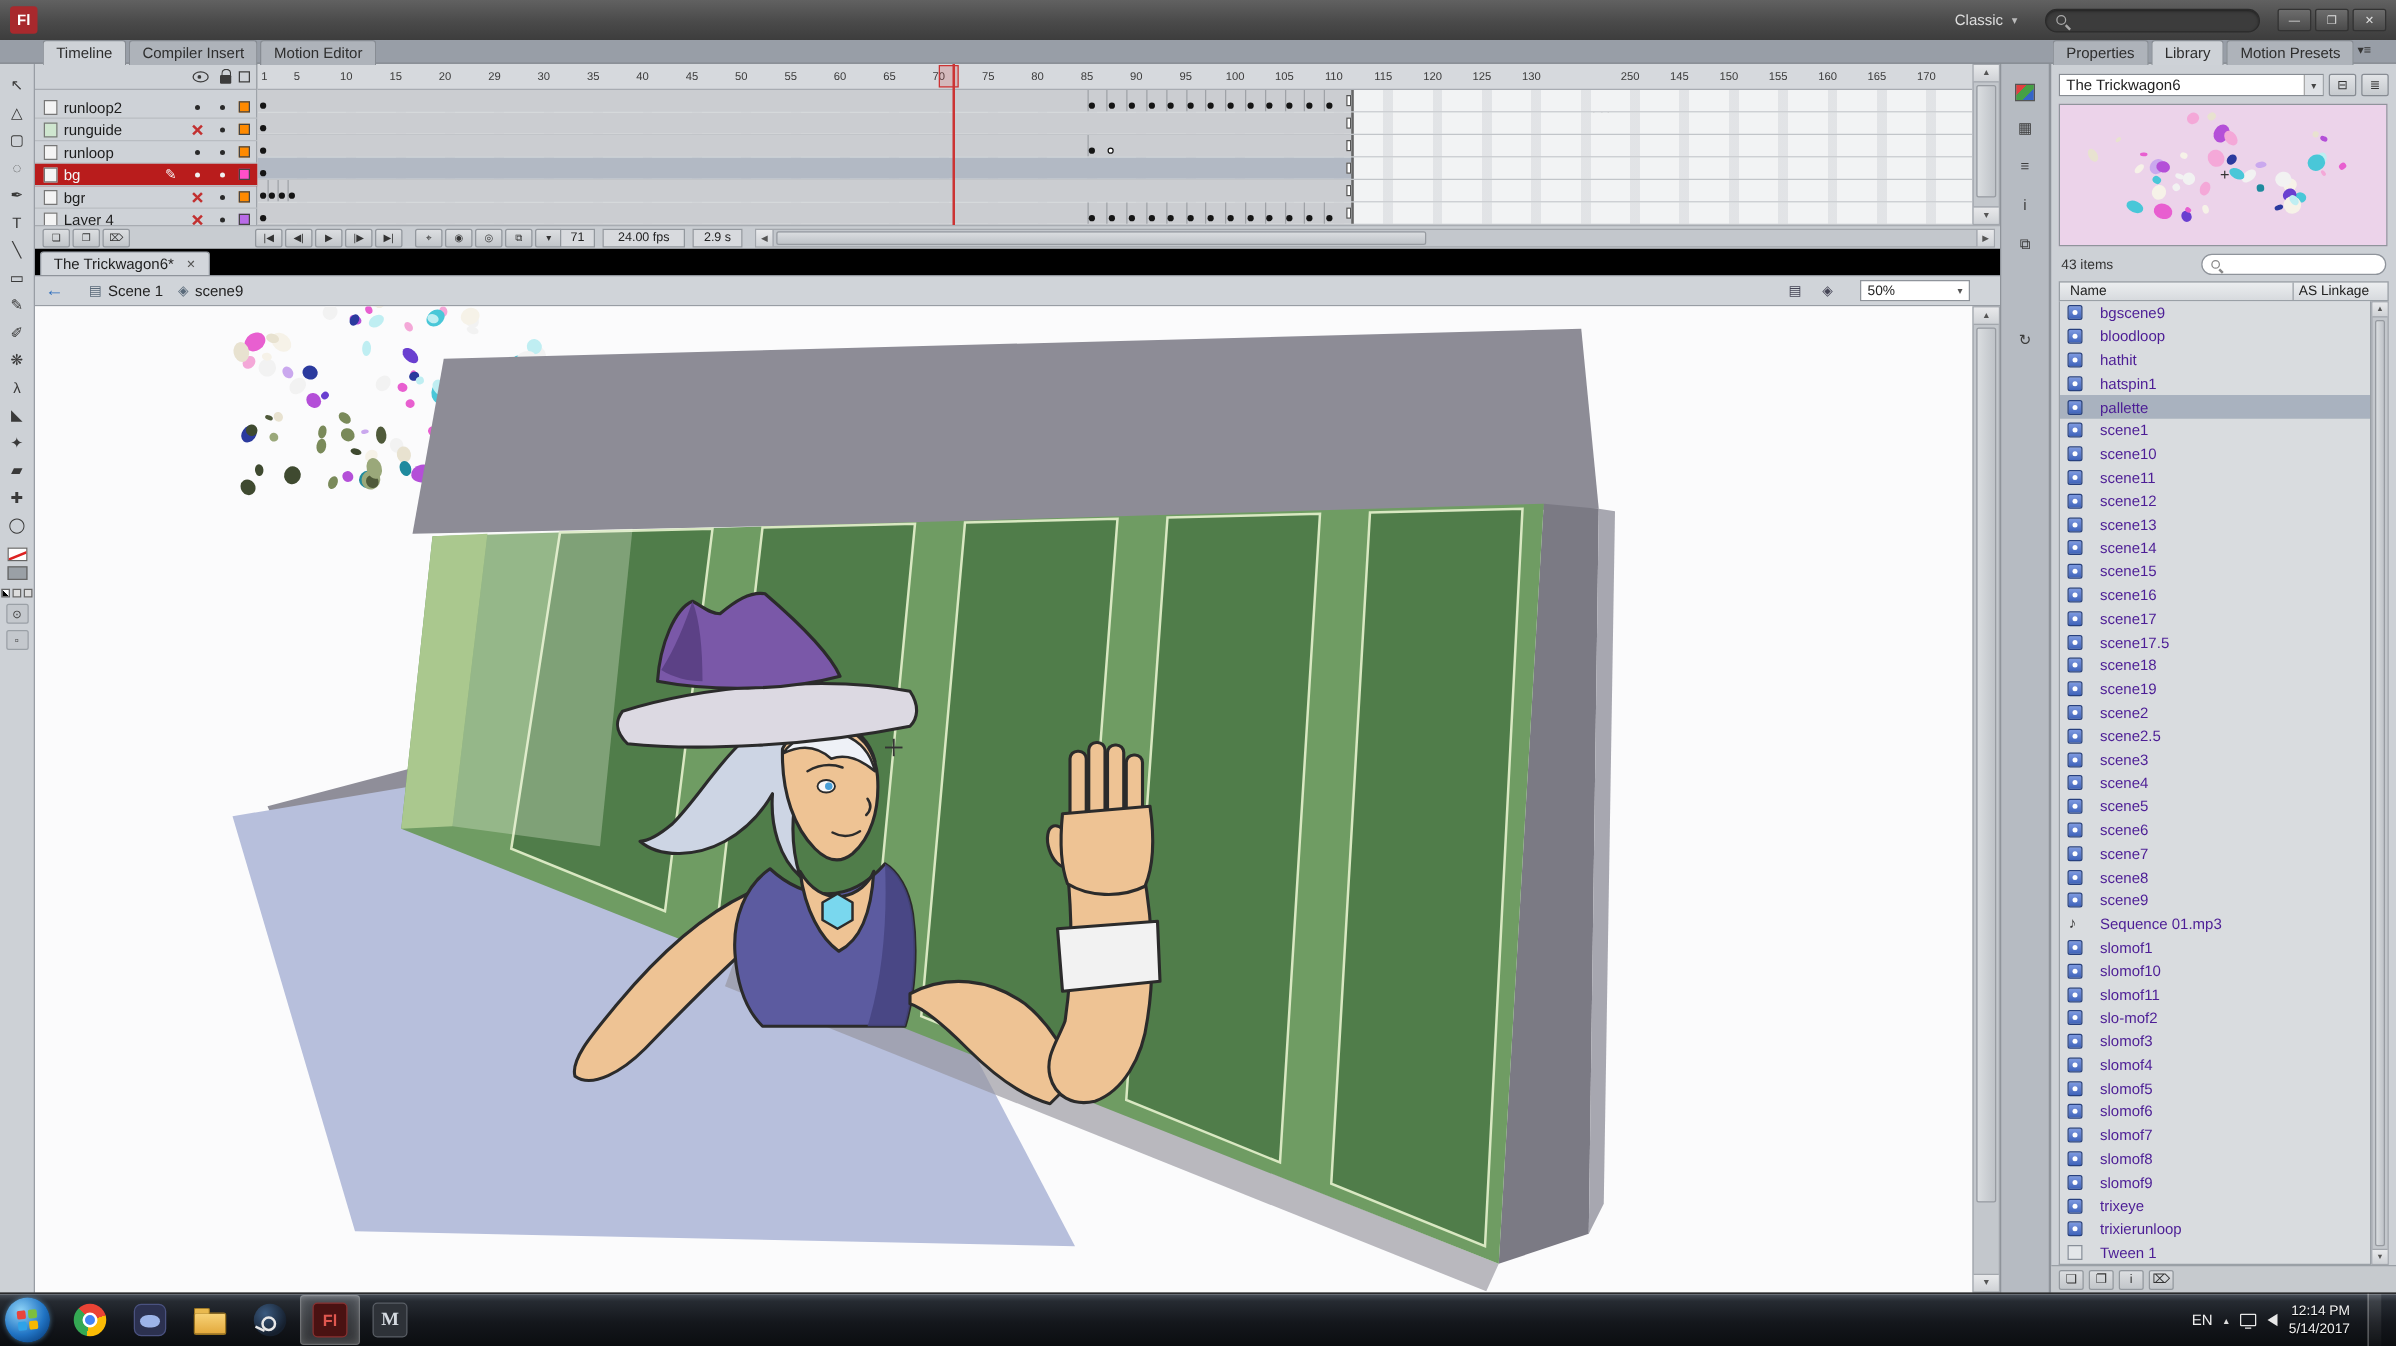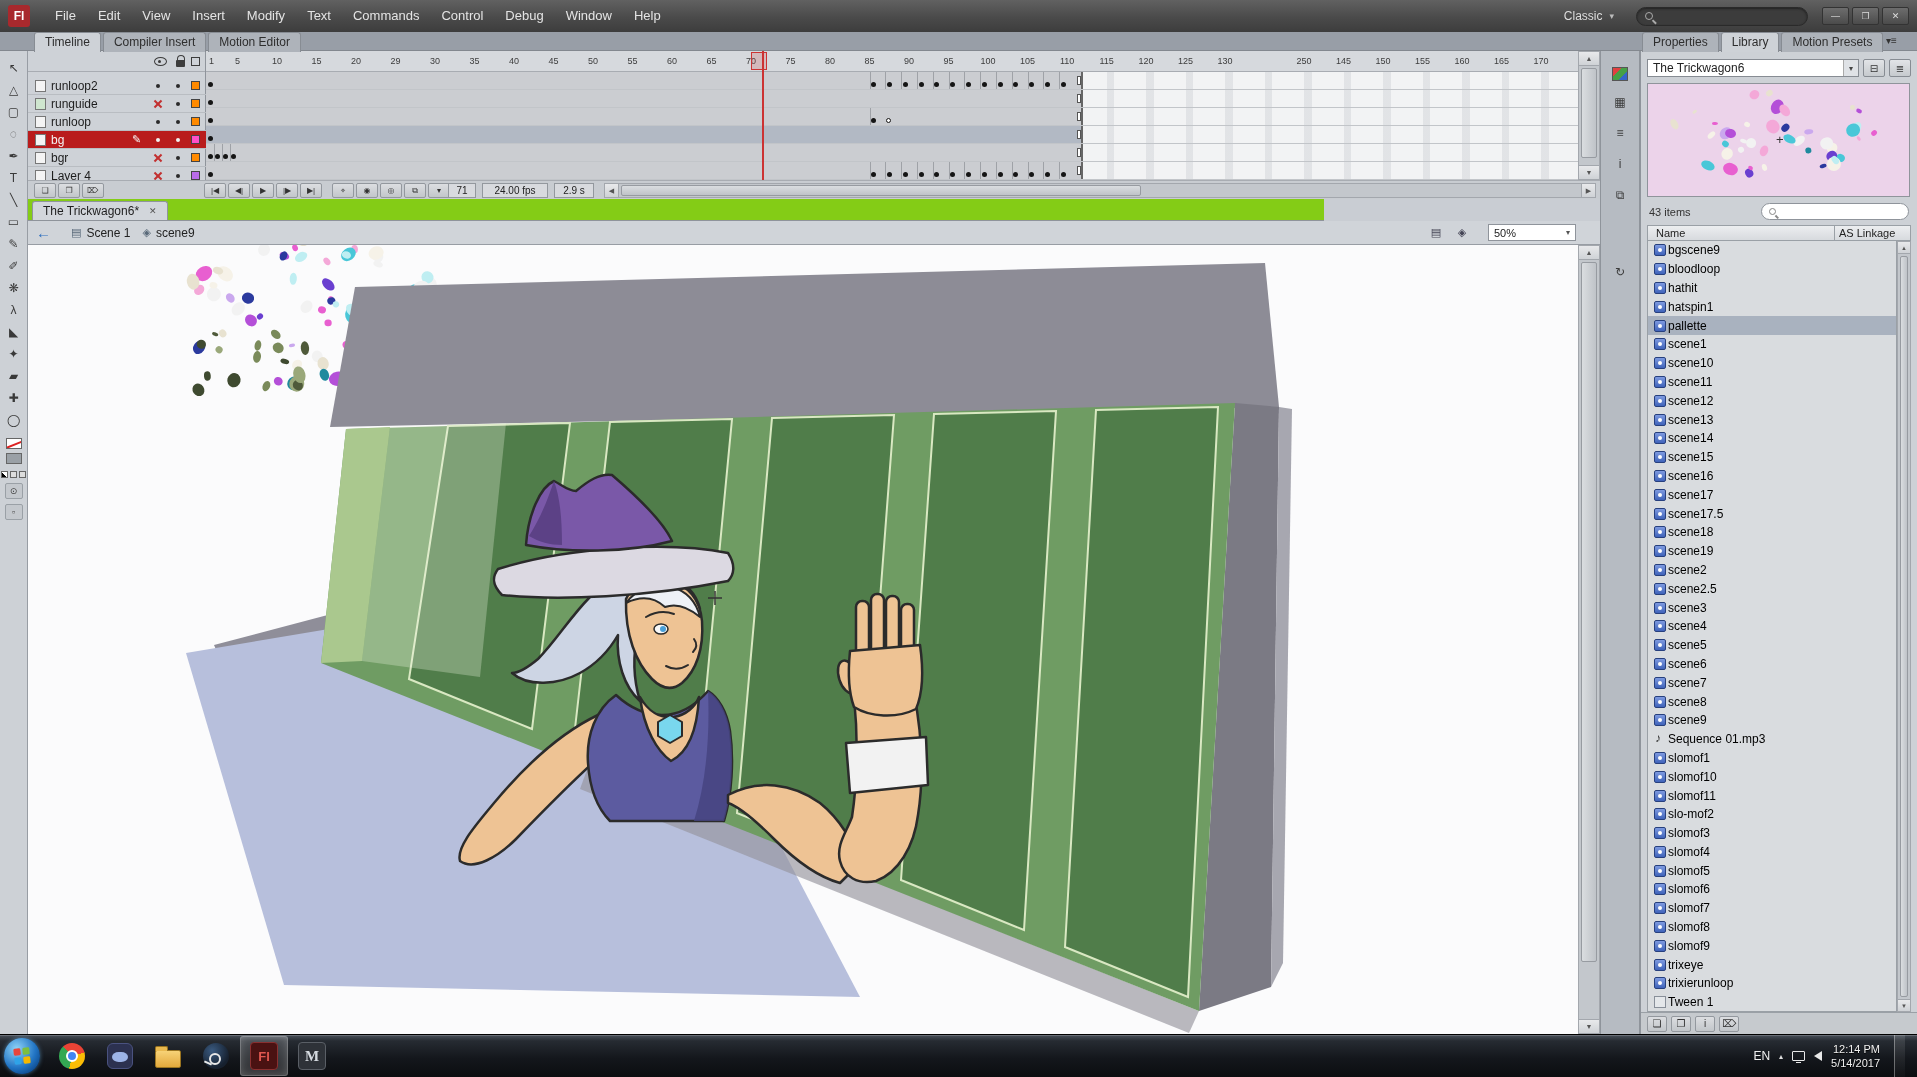--- a/index.html
+++ b/index.html
@@ -119,21 +119,21 @@
     font-size:10px; display:flex; align-items:center; justify-content:center; color:#222; padding:0 4px; }
   #cur-frame { left:420px; width:28px; } #fps { left:454px; width:66px; } #elapsed { left:526px; width:40px; }
   #hscroll { position:absolute; left:576px; right:4px; top:2px; height:15px; background:#c3c7cc; border:1px solid #a3a7ad; }
   .harr { position:absolute; top:0; width:14px; height:13px; display:flex; align-items:center; justify-content:center;
     font-size:7px; color:#555; background:linear-gradient(#e8e9eb,#cfd2d6); }
   .harr.left { left:0; border-right:1px solid #a3a7ad; } .harr.right { right:0; border-left:1px solid #a3a7ad; }
   #hthumb { position:absolute; left:16px; top:1px; width:520px; height:11px;
     background:linear-gradient(#dadde0,#bfc3c8); border:1px solid #979ba1; border-radius:2px; }
 
   
-  #doctabs { position:absolute; left:28px; top:199px; width:1296px; height:22px; background:#84cc16;
+  #doctabs { position:absolute; left:28px; top:199px; width:1572px; height:22px; background:#000000;
     border-bottom:1px solid #8f949b; display:flex; align-items:flex-end; padding-left:4px; }
   .doctab { height:19px; display:flex; align-items:center; gap:10px; padding:0 10px; background:#d2d6db;
     border:1px solid #8f959c; border-bottom:none; border-radius:3px 3px 0 0; font-size:12px; color:#1e1e1e; }
   .closex { font-size:9px; color:#555; }
 
   #editbar { position:absolute; left:28px; top:221px; width:1572px; height:24px; background:#d0d4d9;
     border-bottom:1px solid #989da4; display:flex; align-items:center; padding-left:8px; font-size:12px; color:#222; }
   .backarrow { color:#2f6fbe; font-size:15px; margin-right:8px; }
   .crumb-ic { font-size:11px; color:#5a6a7a; margin:0 5px 0 12px; }
   .ebtn { position:absolute; top:3px; width:20px; height:17px; display:flex; align-items:center; justify-content:center;
@@ -176,21 +176,21 @@
   #lib-search input { border:none; outline:none; width:110px; font-size:11px; background:transparent; }
   .mag2 { width:7px; height:7px; border:1.5px solid #888; border-radius:50%; position:relative; flex:none; }
   .mag2::after { content:""; position:absolute; width:4px; height:1.5px; background:#888; transform:rotate(45deg); left:5px; top:7px; }
   #lib-header { position:absolute; top:174px; left:6px; right:6px; height:16px;
     background:linear-gradient(#eceef0,#d7dade); border:1px solid #9aa0a6; font-size:11px; color:#222;
     display:flex; align-items:center; }
   .col-name { padding-left:8px; flex:1; }
   .col-link { width:76px; border-left:1px solid #9aa0a6; padding-left:4px; align-self:stretch; display:flex; align-items:center; }
   #lib-list { position:absolute; top:190px; left:6px; right:20px; bottom:22px; background:#d9dcdf;
     border:1px solid #9aa0a6; border-top:none; overflow:hidden; }
-  .lib-item { height:18.8px; display:flex; align-items:center; padding-left:6px; font-size:12px; color:#000000; gap:2px; }
+  .lib-item { height:18.8px; display:flex; align-items:center; padding-left:6px; font-size:12px; color:#4c1d95; gap:14px; }
   .lib-item.selected { background:#a9b2bf; }
   .li-ic { width:12px; height:12px; flex:none; position:relative; }
   .li-movieclip { background:linear-gradient(#7e9ae0,#3f63ba); border:1px solid #27407e; border-radius:2px; }
   .li-movieclip::after { content:""; position:absolute; left:3px; top:3px; width:4px; height:4px; background:#fff; border-radius:50%; }
   .li-sound::before { content:"♪"; font-size:12px; color:#333; position:absolute; left:1px; top:-2px; }
   .li-tween { background:#e4e7ea; border:1px solid #888f99; }
   #lib-vscroll { right:6px; top:190px; width:14px; bottom:22px; position:absolute; background:#c3c7cc; border:1px solid #a3a7ad; }
   #lib-vscroll .sarr { height:12px; font-size:6px; }
   #lib-bottom { position:absolute; left:0; right:0; bottom:0; height:22px; background:#c6cace;
     border-top:1px solid #9aa0a6; display:flex; align-items:center; padding-left:6px; gap:4px; }
@@ -233,33 +233,20 @@
   .tray-vol { width:0; height:0; border-top:5px solid transparent; border-bottom:5px solid transparent; border-right:8px solid #e8e8e8; }
   .clock { text-align:right; font-size:11px; line-height:1.3; text-shadow:0 1px 1px #000; }
   .show-desktop { width:11px; height:43px; border-left:1px solid rgba(255,255,255,.35);
     background:linear-gradient(rgba(255,255,255,.12),rgba(255,255,255,.02)); margin-left:5px; }
 </style>
 </head>
 <body>
 
 <header id="menubar">
   <div class="logo">Fl</div>
-  <nav id="menus">
-      <div class="menu-item">File</div>
-      <div class="menu-item">Edit</div>
-      <div class="menu-item">View</div>
-      <div class="menu-item">Insert</div>
-      <div class="menu-item">Modify</div>
-      <div class="menu-item">Text</div>
-      <div class="menu-item">Commands</div>
-      <div class="menu-item">Control</div>
-      <div class="menu-item">Debug</div>
-      <div class="menu-item">Window</div>
-      <div class="menu-item">Help</div>
-    </nav>
   <div class="mb-right">
     <div class="workspace">
       <span>Classic</span>
       <span class="caret">▾</span>
     </div>
     <div class="searchbox">
       <span class="mag"></span>
     </div>
     <div class="winbtns">
       <div class="winbtn">—</div>

